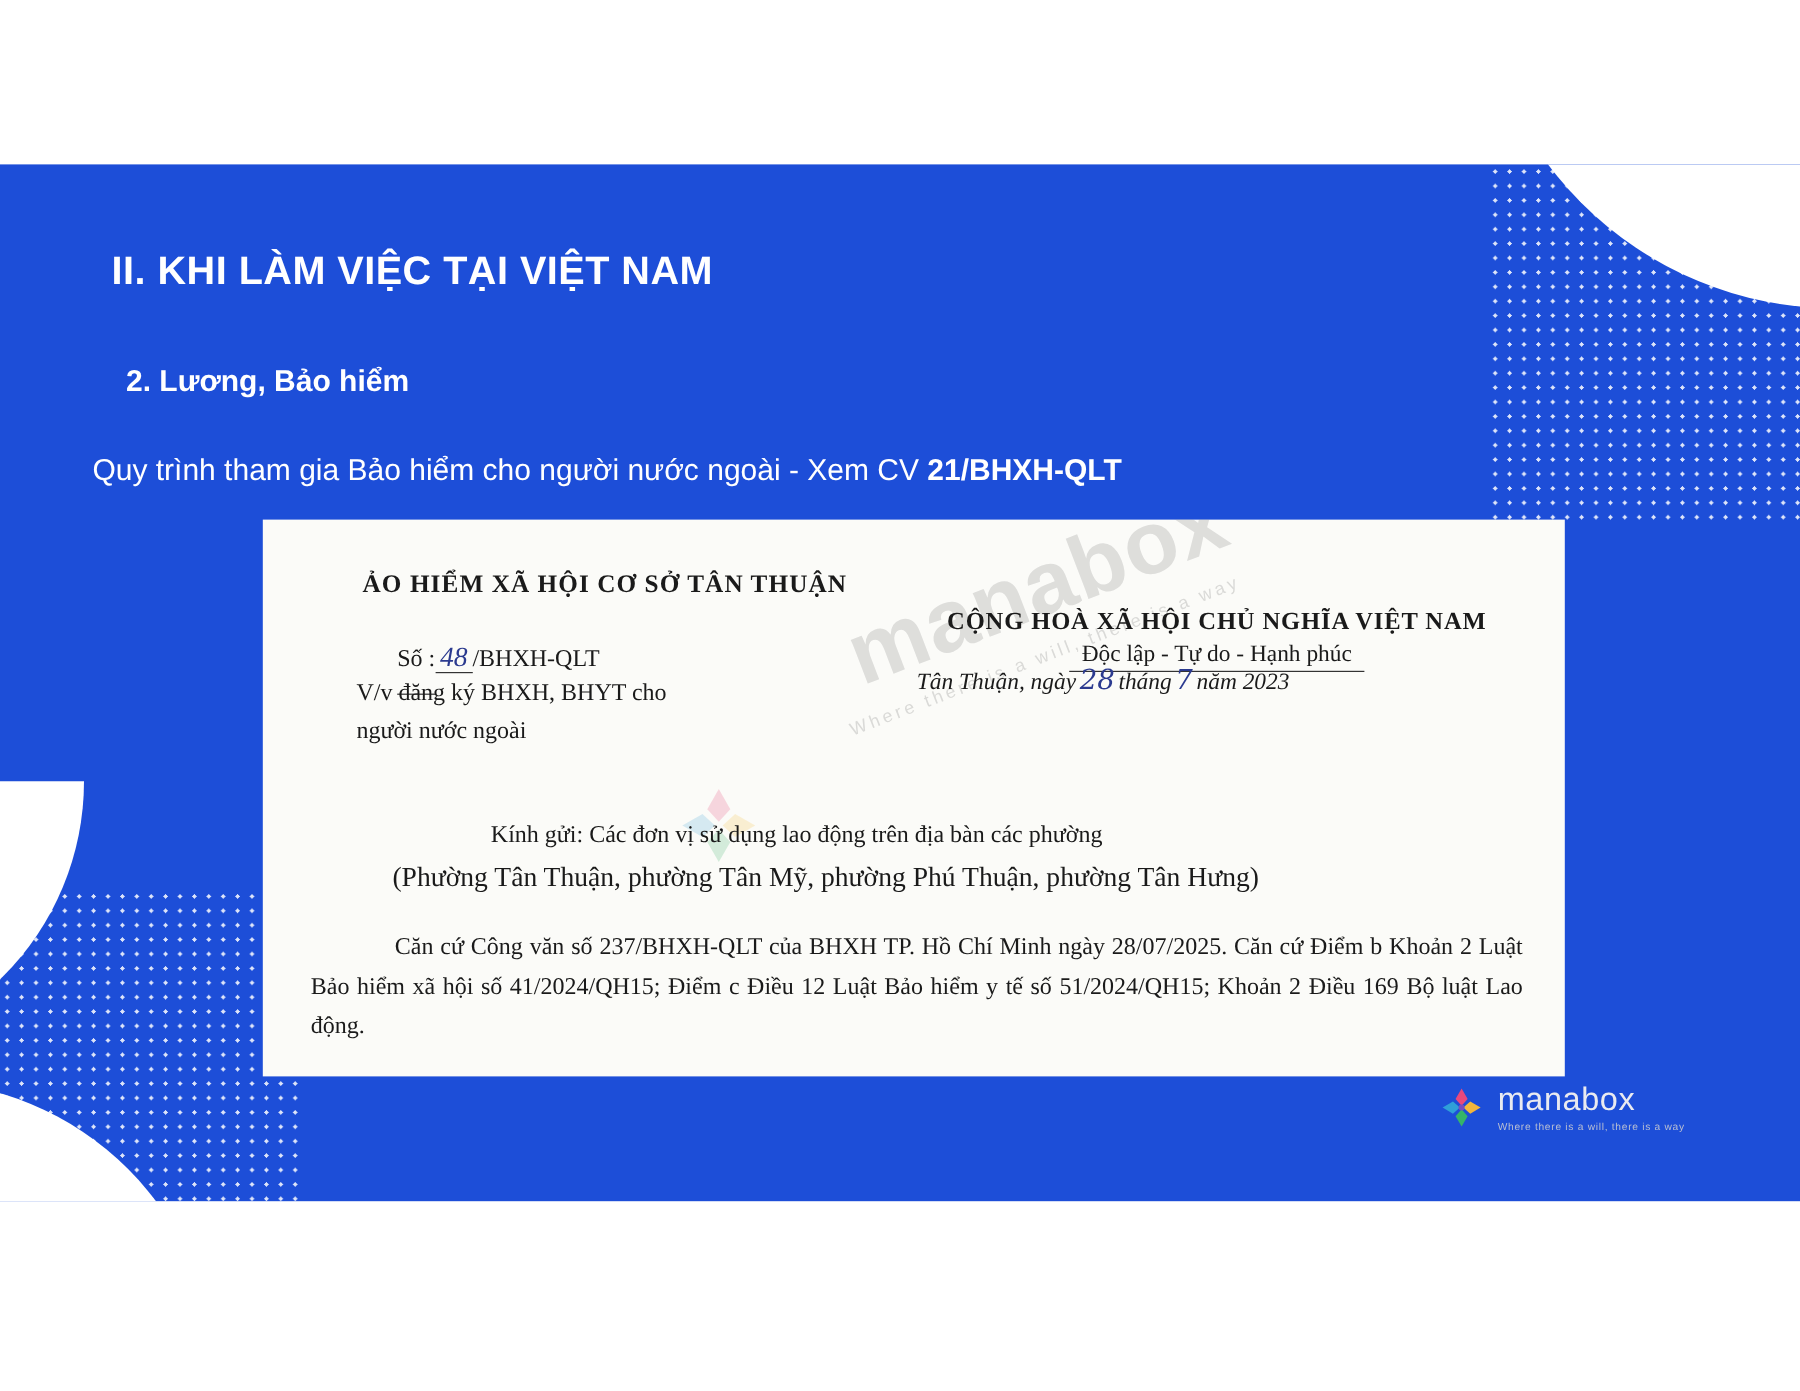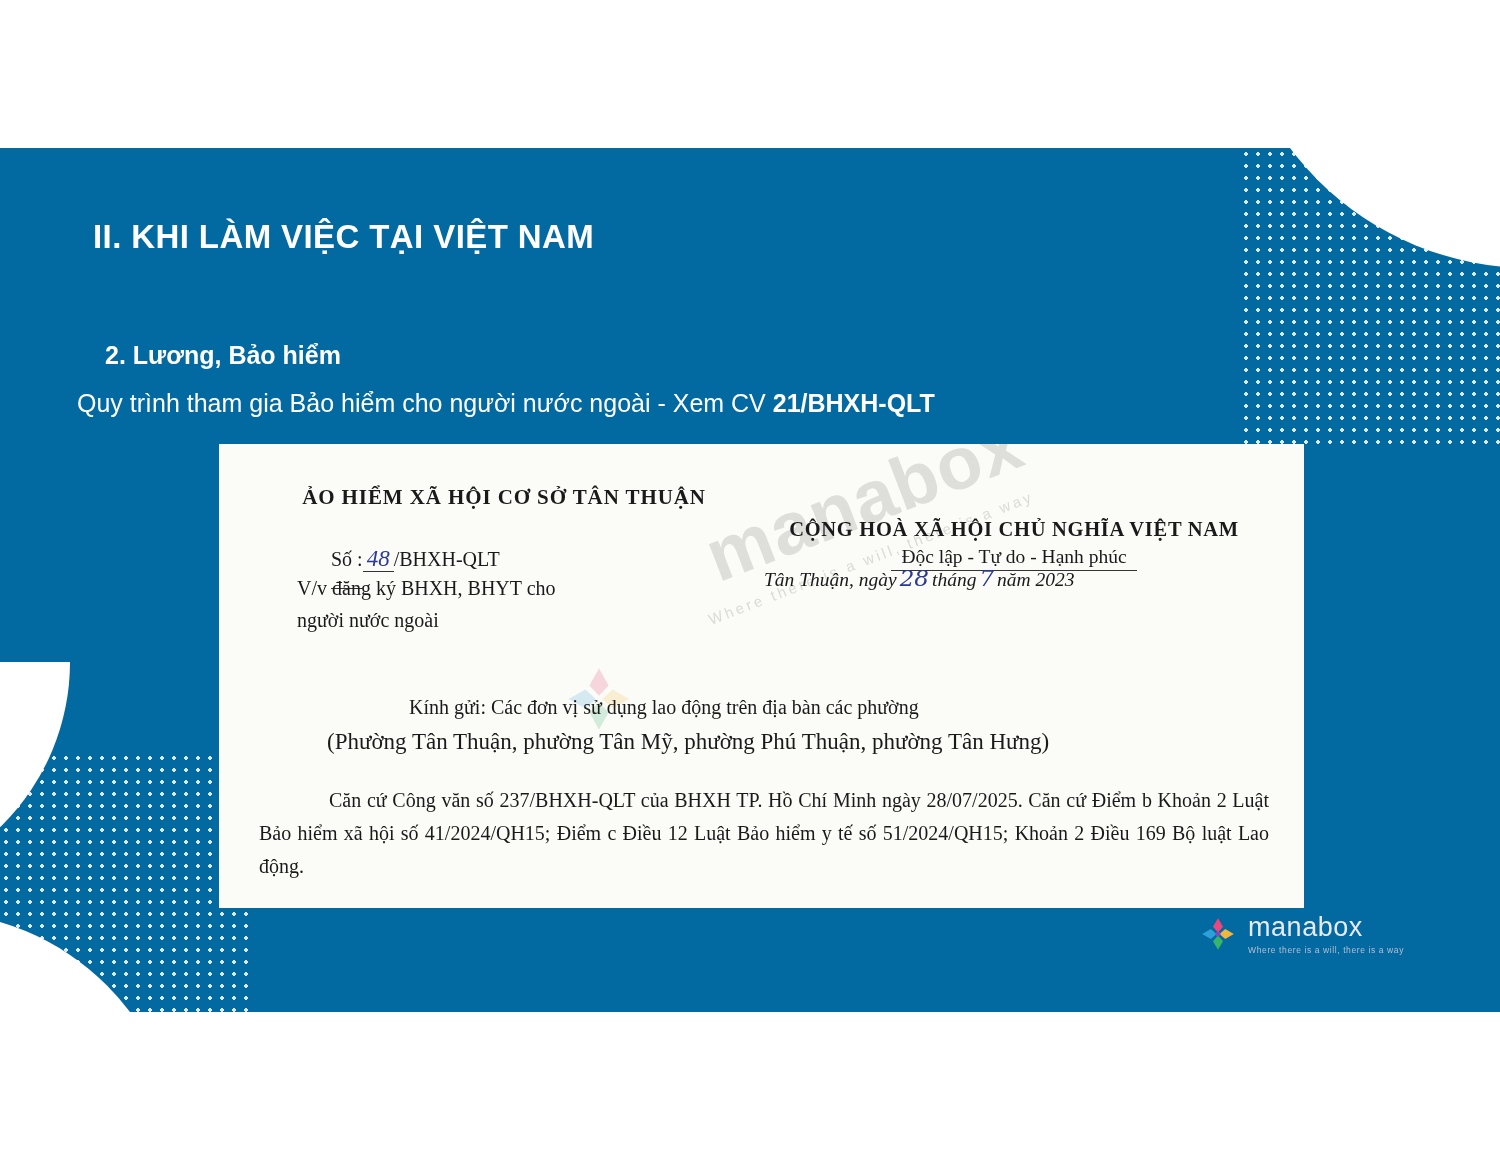--- a/index.html
+++ b/index.html
@@ -11,24 +11,24 @@
     width: 1500px;
     height: 1159px;
     font-family: "Liberation Sans", sans-serif;
     overflow: hidden;
   }
 
   
   .slide {
     position: absolute;
     left: 0;
-    top: 148px;
+    top: 137px;
     width: 1500px;
     height: 864px;
-    background: #0369a1;
+    background: #1d4ed8;
     overflow: hidden;
   }
 
   
   .dots {
     position: absolute;
     background-image: radial-gradient(#ffffff 1.6px, transparent 1.7px);
     background-size: 12px 12px;
     opacity: 0.85;
     pointer-events: none;
@@ -85,21 +85,20 @@
     white-space: nowrap;
   }
   .slide-subtitle {
     position: absolute;
     left: 105px;
     top: 167px;
     color: #ffffff;
     font-size: 25px;
     font-weight: bold;
     white-space: nowrap;
-    margin-top: 26px;
   }
   .slide-lead {
     position: absolute;
     left: 77px;
     top: 241px;
     color: #ffffff;
     font-size: 25px;
     font-weight: normal;
     white-space: nowrap;
   }

